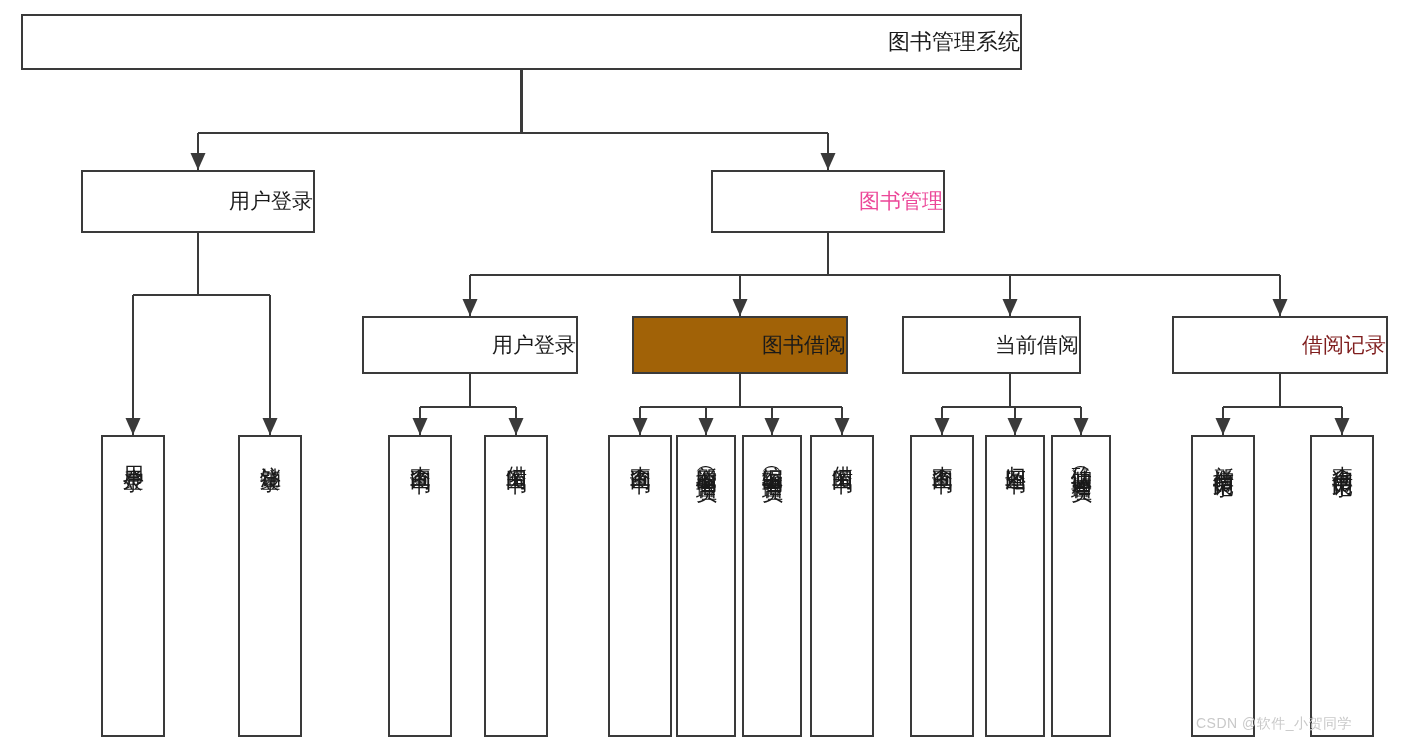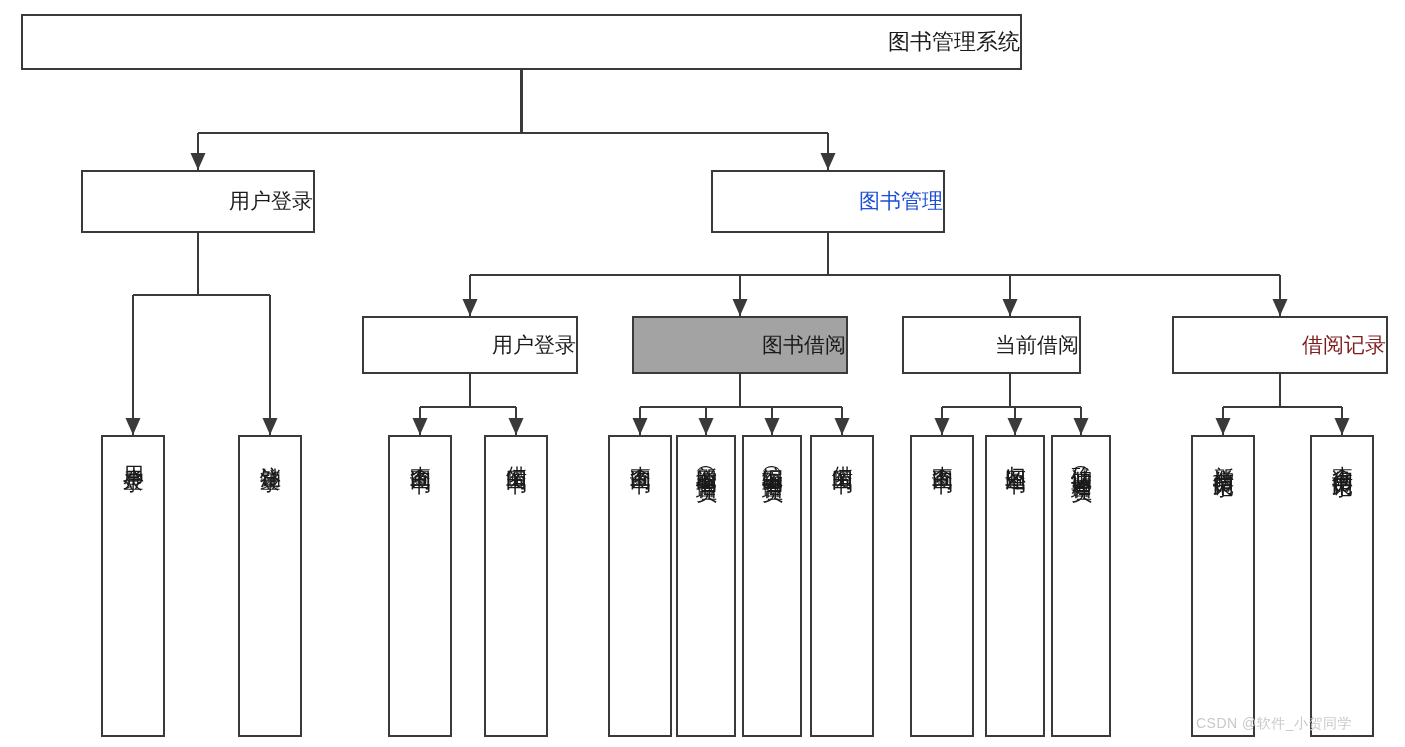--- a/index.html
+++ b/index.html
@@ -131,26 +131,26 @@
       <polygon points="1334.5,418 1349.5,418 1342,435" fill="#3a3a3a"></polygon>
     </svg>
   <div id="node-layer">
       <div class="node horizontal root" style="left: 21px; top: 14px; width: 1001px; height: 56px; border-color: rgb(58, 58, 58); background: rgb(255, 255, 255);">
         <span class="node-label" style="color: rgb(26, 26, 26);">图书管理系统</span>
       </div>
       <div class="node horizontal" style="left: 81px; top: 170px; width: 234px; height: 63px; border-color: rgb(58, 58, 58); background: rgb(255, 255, 255);">
         <span class="node-label" style="color: rgb(26, 26, 26);">用户登录</span>
       </div>
       <div class="node horizontal" style="left: 711px; top: 170px; width: 234px; height: 63px; border-color: rgb(58, 58, 58); background: rgb(255, 255, 255);">
-        <span class="node-label" style="color: #1d4ed8;">图书管理</span>
+        <span class="node-label" style="color: #ec4899;">图书管理</span>
       </div>
       <div class="node horizontal" style="left: 362px; top: 316px; width: 216px; height: 58px; border-color: rgb(58, 58, 58); background: rgb(255, 255, 255);">
         <span class="node-label" style="color: rgb(26, 26, 26);">用户登录</span>
       </div>
-      <div class="node horizontal" style="left: 632px; top: 316px; width: 216px; height: 58px; border-color: rgb(58, 58, 58); background: #a3a3a3;">
+      <div class="node horizontal" style="left: 632px; top: 316px; width: 216px; height: 58px; border-color: rgb(58, 58, 58); background: #a16207;">
         <span class="node-label" style="color: rgb(26, 26, 26);">图书借阅</span>
       </div>
       <div class="node horizontal" style="left: 902px; top: 316px; width: 179px; height: 58px; border-color: rgb(58, 58, 58); background: rgb(255, 255, 255);">
         <span class="node-label" style="color: rgb(26, 26, 26);">当前借阅</span>
       </div>
       <div class="node horizontal" style="left: 1172px; top: 316px; width: 216px; height: 58px; border-color: rgb(58, 58, 58); background: rgb(255, 255, 255);">
         <span class="node-label" style="color: #7f1d1d;">借阅记录</span>
       </div>
       <div class="node vertical" style="left: 101px; top: 435px; width: 64px; height: 302px; border-color: rgb(58, 58, 58); background: rgb(255, 255, 255);">
         <span class="node-label" style="color: rgb(26, 26, 26);">用户登录</span>

